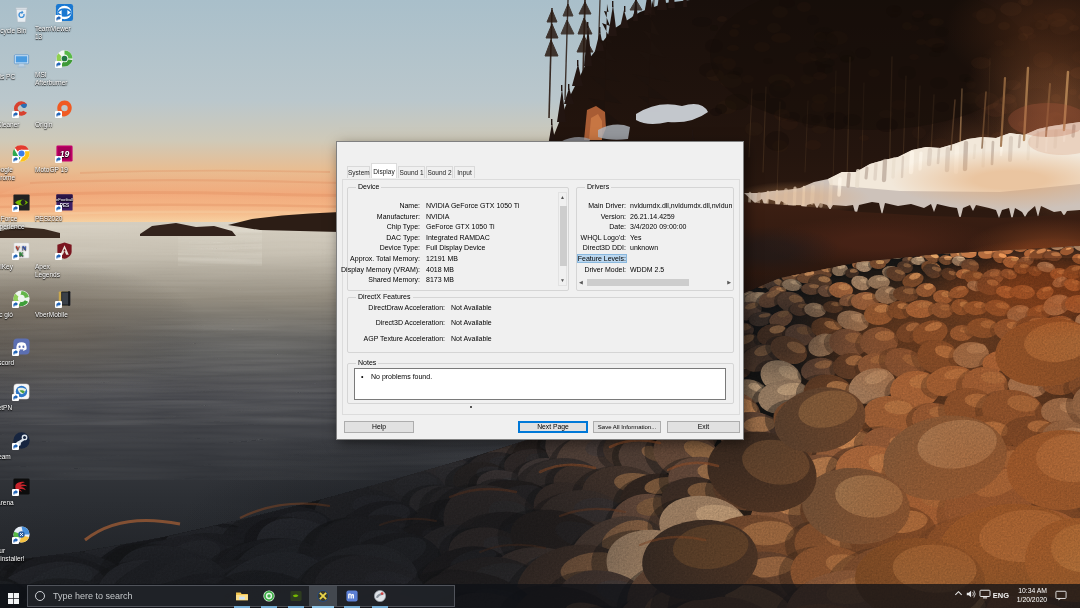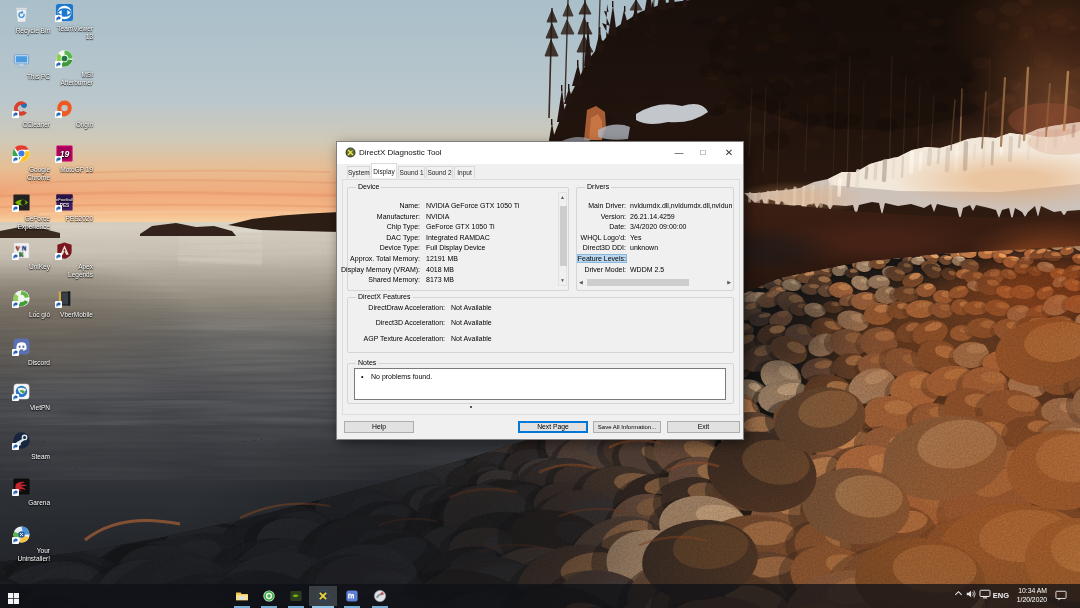--- a/index.html
+++ b/index.html
@@ -1,18 +1,18 @@
 <!DOCTYPE html>
 <html><head><meta charset="utf-8">
 <style>
 *{margin:0;padding:0;box-sizing:border-box}
 html,body{width:1080px;height:608px;overflow:hidden;font-family:"Liberation Sans",sans-serif}
 #stage{position:relative;width:1080px;height:608px;background:#9aa8b0}
 #stage svg#wp{position:absolute;left:0;top:0}
-.icn{position:absolute;width:58px;text-align:right;color:#fff;font-size:6.5px;line-height:7.5px;text-shadow:0 1px 1px rgba(0,0,0,0.9),0 0 2px rgba(0,0,0,0.7)}
+.icn{position:absolute;width:58px;text-align:left;color:#fff;font-size:6.5px;line-height:7.5px;text-shadow:0 1px 1px rgba(0,0,0,0.9),0 0 2px rgba(0,0,0,0.7)}
 .icn .im{width:19px;height:19px;margin:0 auto 3px;position:relative}
 .icn .im svg{width:19px;height:19px;display:block}
 .sc{position:absolute;left:0px;bottom:0px;width:7px;height:7px;background:#fff;border-radius:1px;display:flex;align-items:center;justify-content:center}
 .sc svg{width:5px;height:5px;display:block}
 
 
 #dlg{position:absolute;left:336px;top:141px;width:408px;height:299px;background:#f0f0f0;border:1px solid #808080;box-shadow:3px 4px 12px rgba(0,0,0,0.5);font-size:7px;color:#000;z-index:4}
 #dlg .tbar{position:absolute;left:0;top:0;width:100%;height:22px;background:#fff}
 #dlg .tbar .ttl{position:absolute;left:22px;top:6px;font-size:8px;color:#111}
 #dlg .dxico{position:absolute;left:8px;top:5px;width:11px;height:11px}
@@ -2768,32 +2768,20 @@
         <span class="sc">
           <svg viewBox="0 0 10 10">
             <path d="M2 8 L2 5 Q2 3 5 3 L5 1.2 L8.6 4.4 L5 7.6 L5 5.5 Q3.5 5.5 3.5 8 Z" fill="#1e62b5"></path>
           </svg>
         </span>
       </div>
       <div>Your<br>Uninstaller!</div>
     </div>
 
 <div id="dlg">
- <div class="tbar">
-  <svg class="dxico" viewBox="0 0 20 20">
-          <circle cx="10" cy="10" r="9" fill="#3a3a3a"></circle>
-          <circle cx="10" cy="10" r="7.2" fill="#6b6b2a"></circle>
-          <path d="M5.5 5.5 L14.5 14.5 M14.5 5.5 L5.5 14.5" stroke="#e8e85a" stroke-width="2.4"></path>
-          <path d="M10 2 A8 8 0 0 1 16.5 6 L13 9 A4 4 0 0 0 10 6.5 Z" fill="#4a7a3a" opacity="0.7"></path>
-        </svg>
-  <span class="ttl">DirectX Diagnostic Tool</span>
-  <span class="wbtn" style="right:54px">—</span>
-  <span class="wbtn" style="right:30px;font-size:8px">□</span>
-  <span class="wbtn" style="right:4px;font-size:10px">✕</span>
- </div>
  <div class="tabs">
   <span class="tab" style="left:10px;top:24px;width:23px">System</span>
   <span class="tab act" style="left:34px;top:21px;width:26px">Display</span>
   <span class="tab" style="left:61px;top:24px;width:27px">Sound 1</span>
   <span class="tab" style="left:89px;top:24px;width:27px">Sound 2</span>
   <span class="tab" style="left:117px;top:24px;width:21px">Input</span>
  </div>
  <div class="page"></div>
 
  <div class="grp" style="left:10px;top:45px;width:222px;height:104px">
@@ -2911,20 +2899,24 @@
 </div>
 <div style="position:absolute;left:470px;top:406px;width:2px;height:2px;background:#222;border-radius:50%;z-index:4"></div>
 
 <div id="tb">
  <div class="win"><svg width="11" height="11" viewBox="0 0 11 11">
           <rect x="0" y="0" width="5.2" height="5.2" fill="#f2f4f5"></rect>
           <rect x="5.9" y="0" width="5.2" height="5.2" fill="#f2f4f5"></rect>
           <rect x="0" y="5.9" width="5.2" height="5.2" fill="#f2f4f5"></rect>
           <rect x="5.9" y="5.9" width="5.2" height="5.2" fill="#f2f4f5"></rect>
         </svg></div>
+ <div class="sbox">
+        <span class="ring"></span>
+        <span class="stxt">Type here to search</span>
+      </div>
 
  <div class="tico" style="left:230px">
         <svg viewBox="0 0 20 20">
           <path d="M1.5 5 L8 5 L9.5 7 L18.5 7 L18.5 16 L1.5 16 Z" fill="#f5c64f"></path>
           <path d="M1.5 8.5 L18.5 8.5 L18.5 16 L1.5 16 Z" fill="#fbdf8d"></path>
           <rect x="6" y="11" width="8" height="4" fill="#cfe3f5"></rect>
         </svg>
       </div>
  <div class="ul" style="left:234px;width:16px"></div>
  <div class="tico" style="left:257px">

